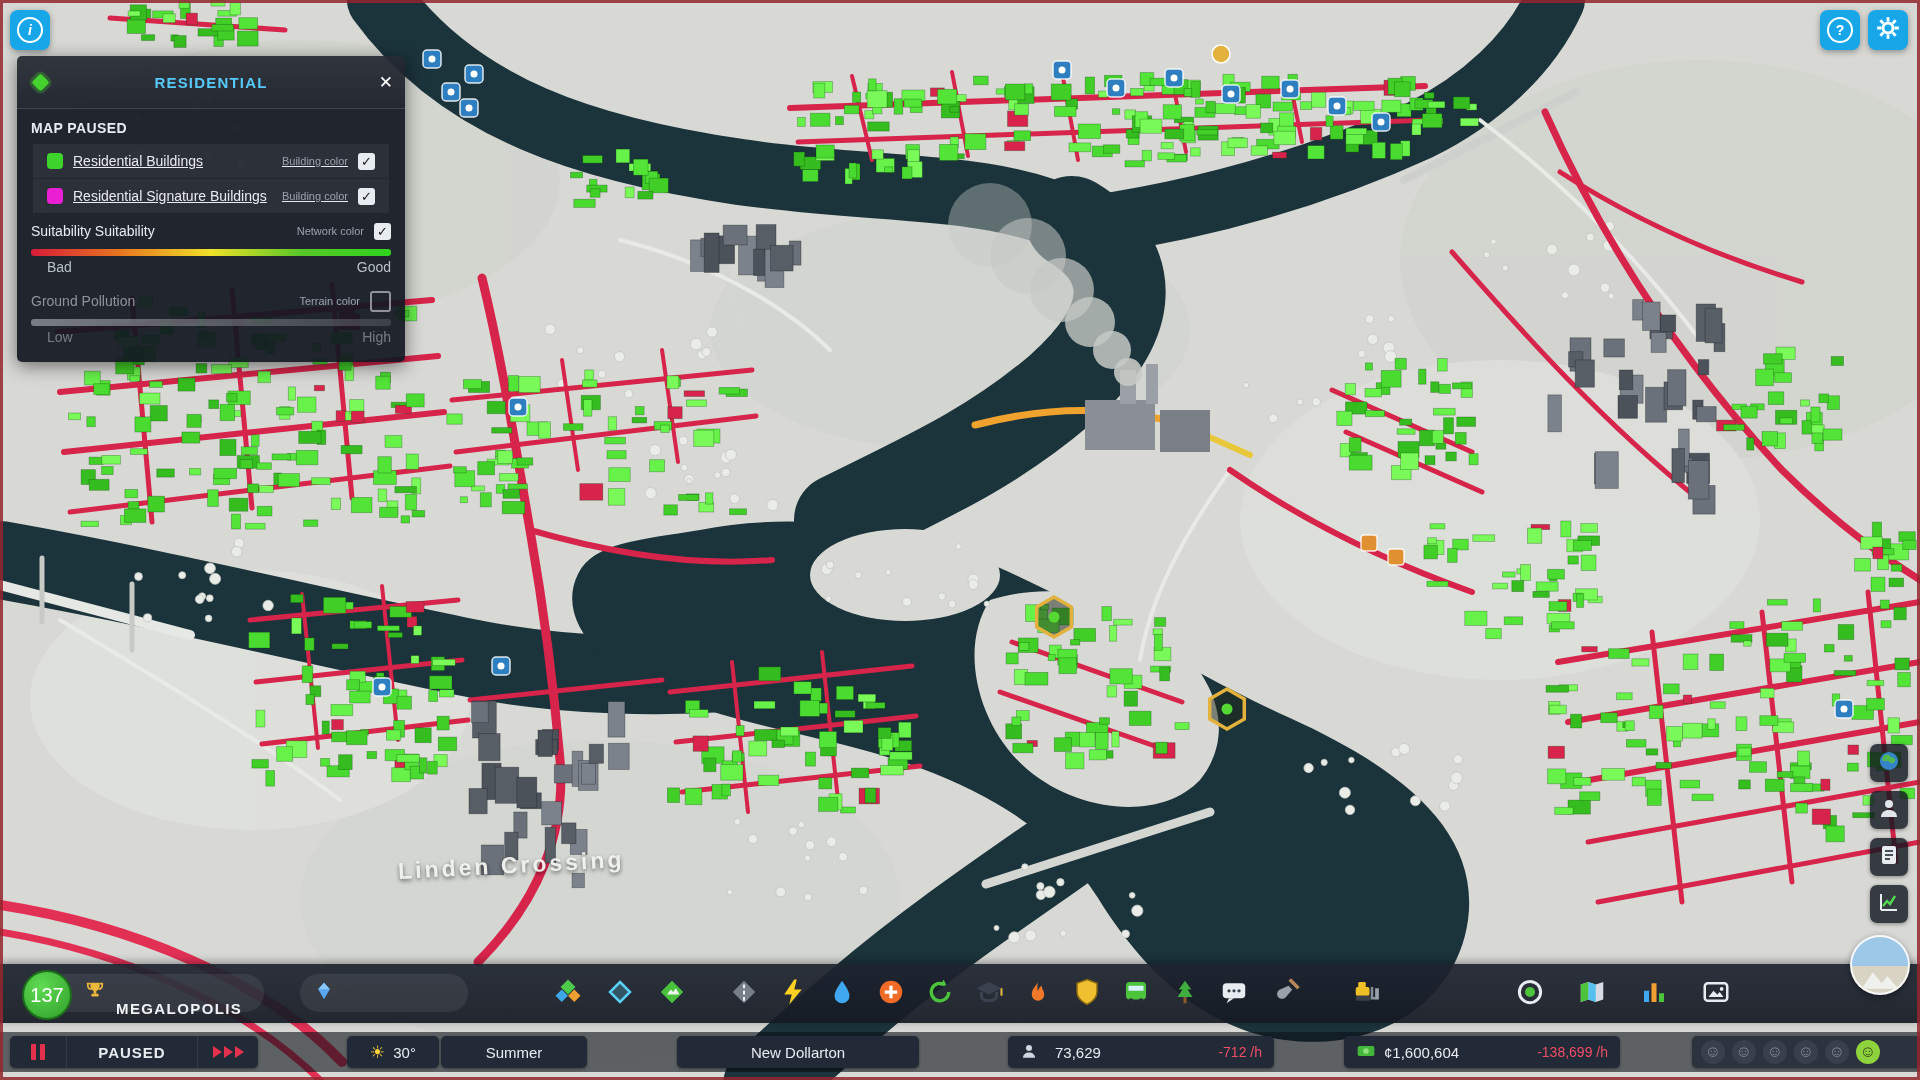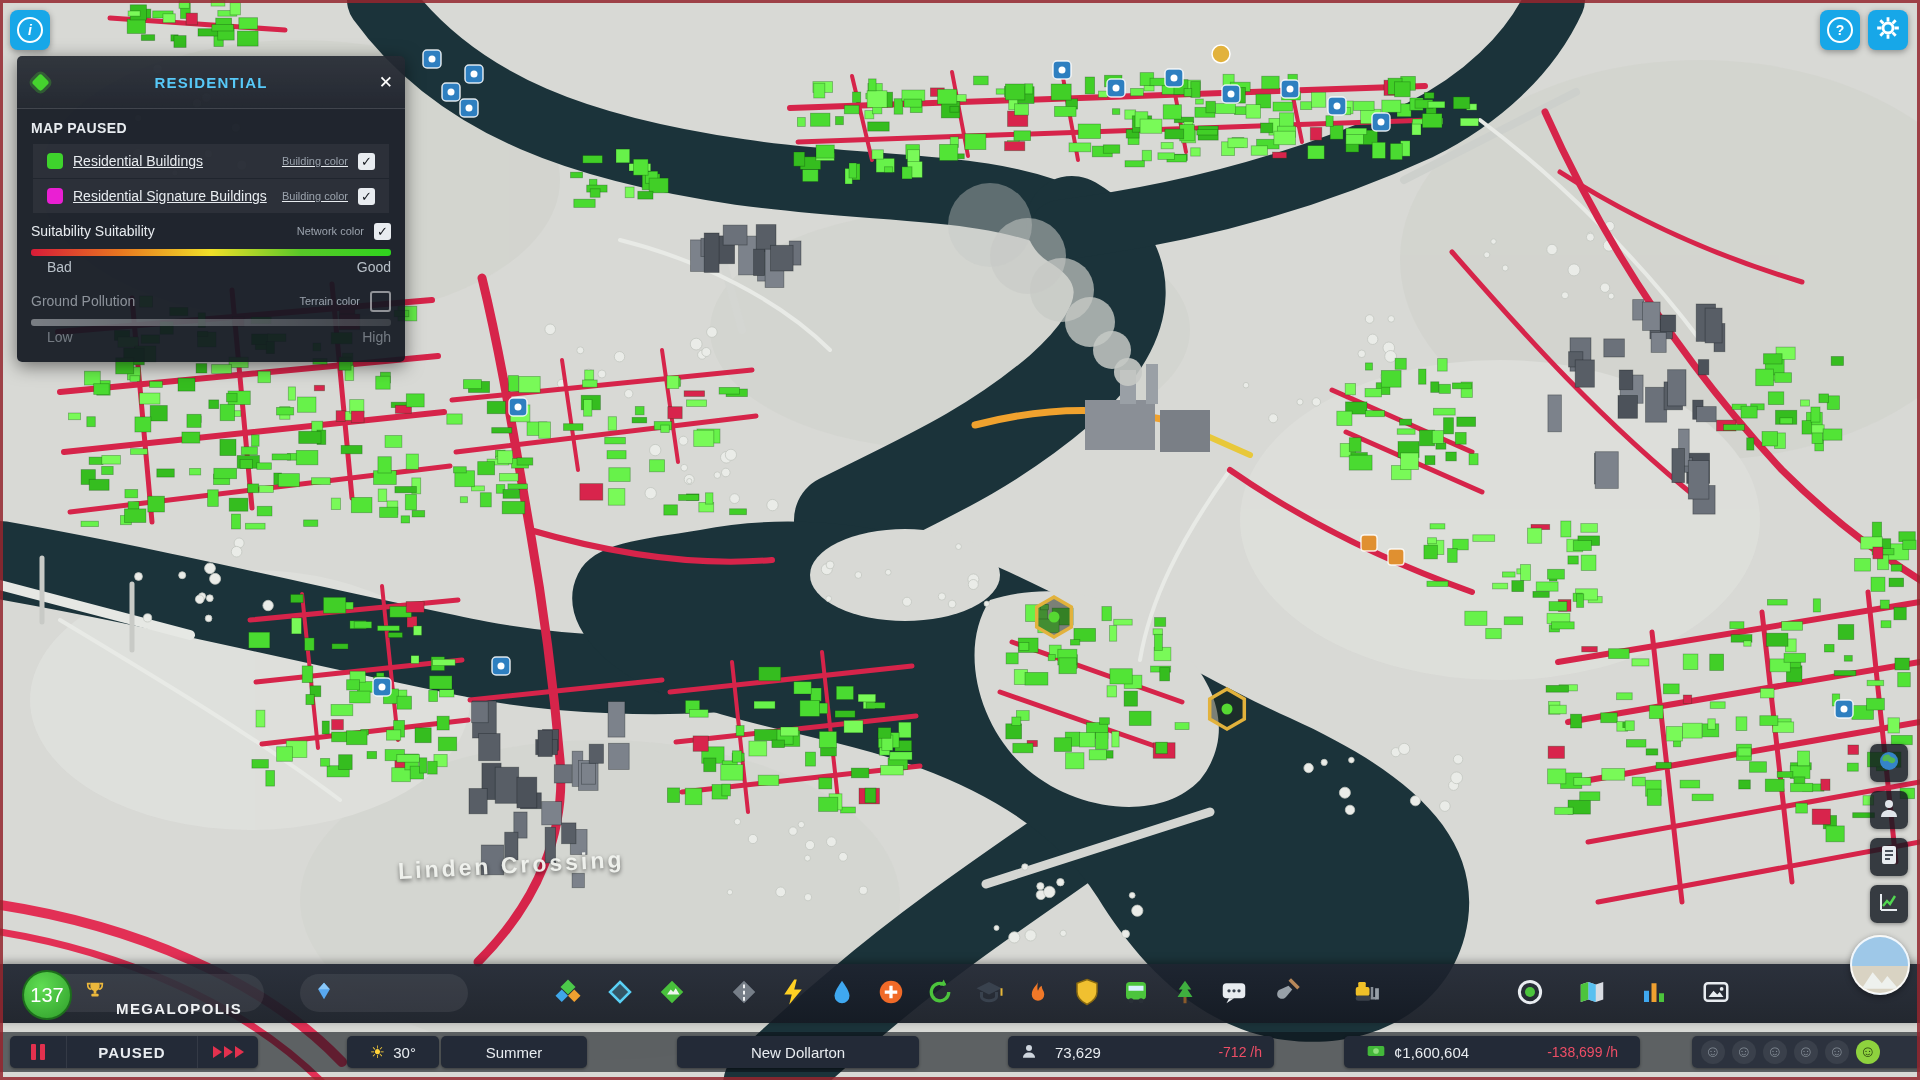--- a/index.html
+++ b/index.html
@@ -95,21 +95,21 @@
   .speed-box.pause{width:56px;border-right:1px solid rgba(255,255,255,.08);cursor:pointer;}
   .speed-box.state{flex:1;font-weight:bold;letter-spacing:1px;}
   .speed-box.ff{width:60px;border-left:1px solid rgba(255,255,255,.08);gap:2px;cursor:pointer;}
   .pb{width:5px;height:16px;background:#e3314e;border-radius:1px;}
   .ff-tri{width:0;height:0;border-top:6px solid transparent;border-bottom:6px solid transparent;border-left:9px solid #e3314e;}
   #temp-pill{left:347px;width:92px;justify-content:center;gap:8px;}
   .sun{color:#ffd23a;font-size:17px;}
   #season-pill{left:441px;width:146px;justify-content:center;}
   #city-pill{left:677px;width:242px;justify-content:center;}
   #pop-pill{left:1008px;width:242px;padding:0 12px;gap:17px;}
-  #money-pill{left:1344px;width:252px;padding:0 22px;gap:8px;}
+  #money-pill{left:1344px;width:252px;padding:0 12px;gap:8px;}
   .sb-rate{margin-left:auto;color:#ee4e66;font-size:14px;}
   #faces-pill{left:1692px;width:212px;padding:0 9px;gap:7px;background:rgba(35,42,55,.85);}
   .face{width:24px;height:24px;border-radius:50%;background:#3a404b;color:#848c96;
     display:flex;align-items:center;justify-content:center;font-size:16px;cursor:pointer;}
   .face.happy{background:#8ed23e;color:#27400e;}
 </style>
 </head>
 <body>
 
 <div id="map-wrap">

